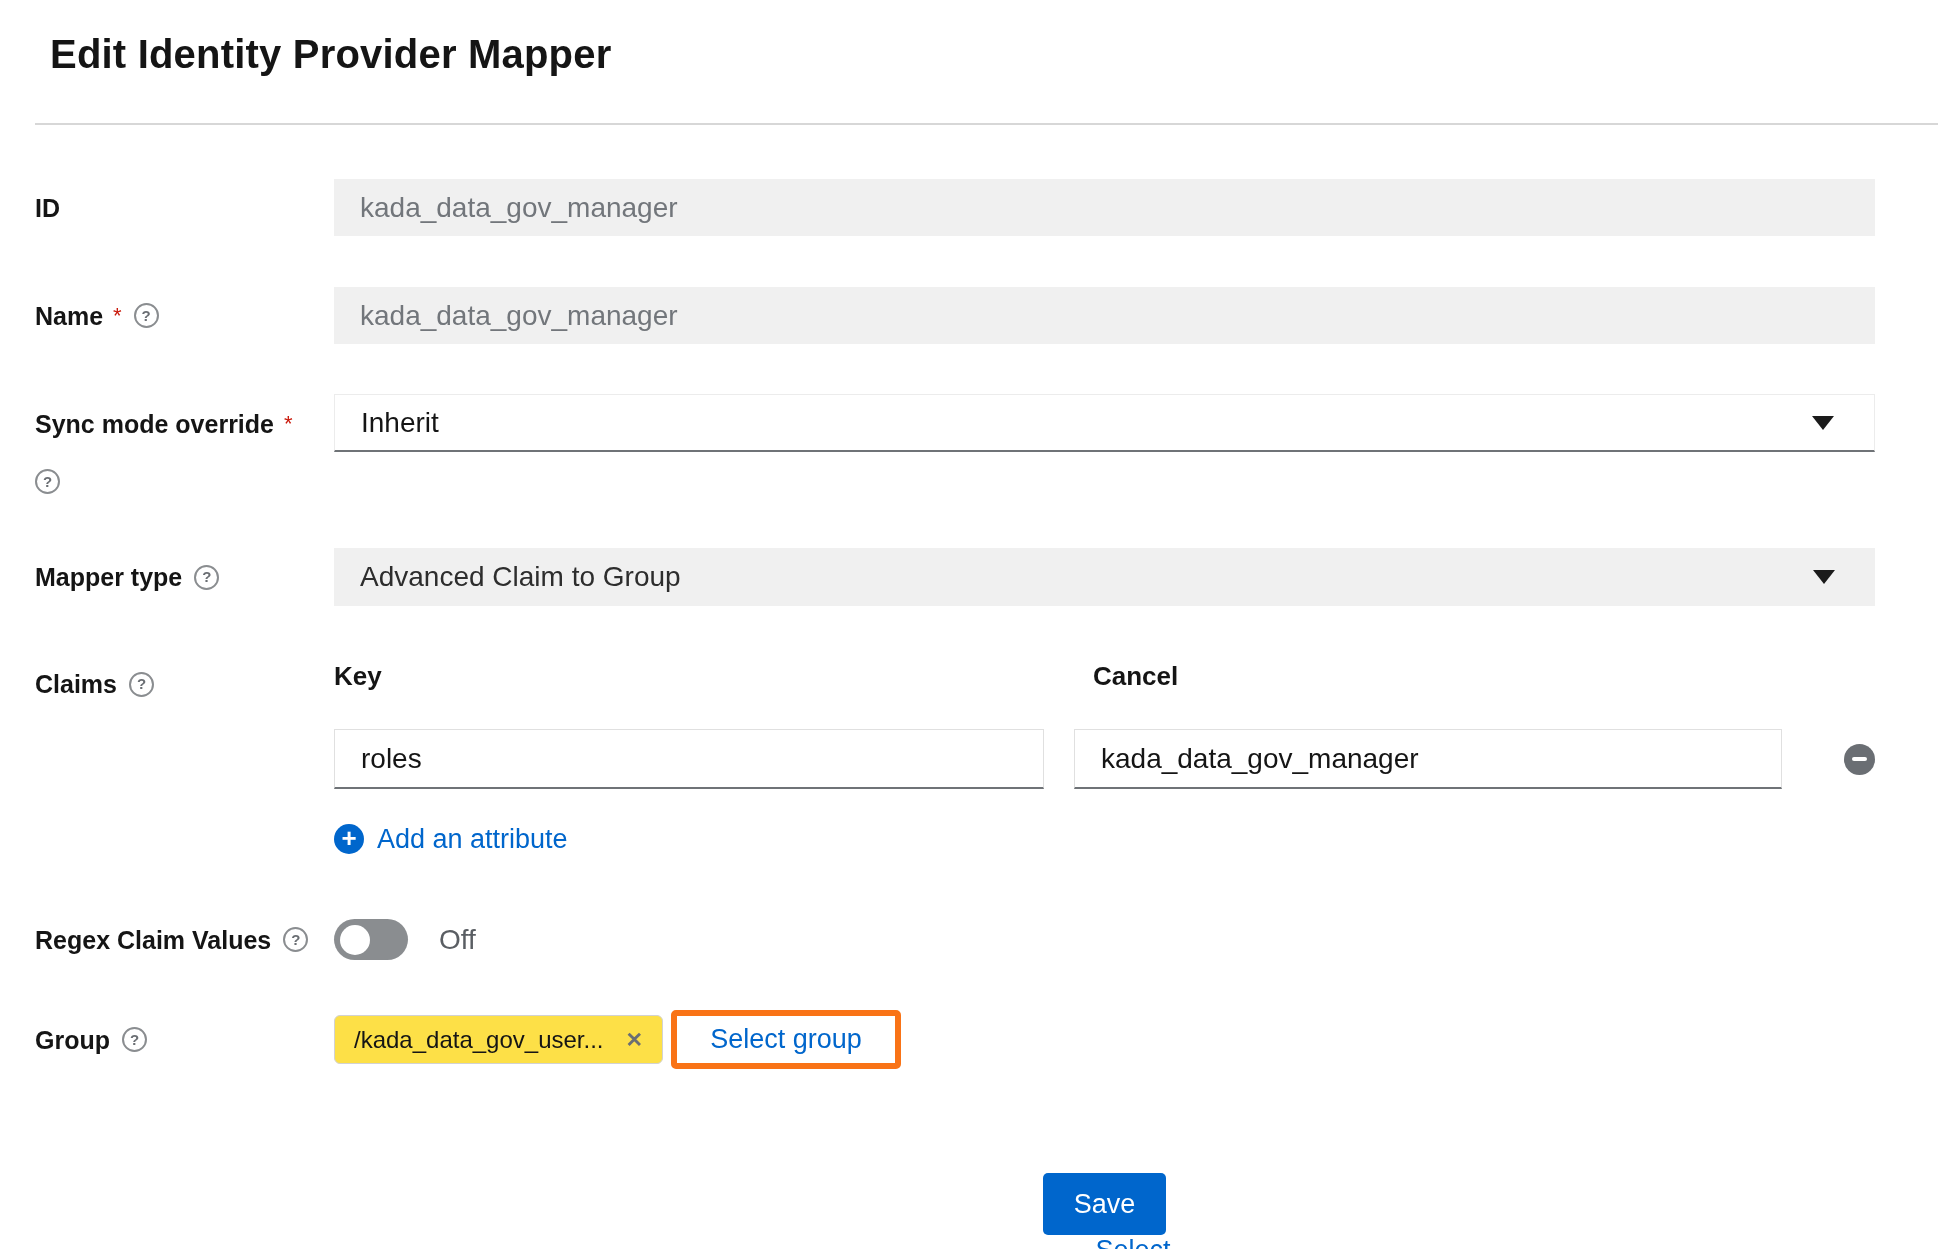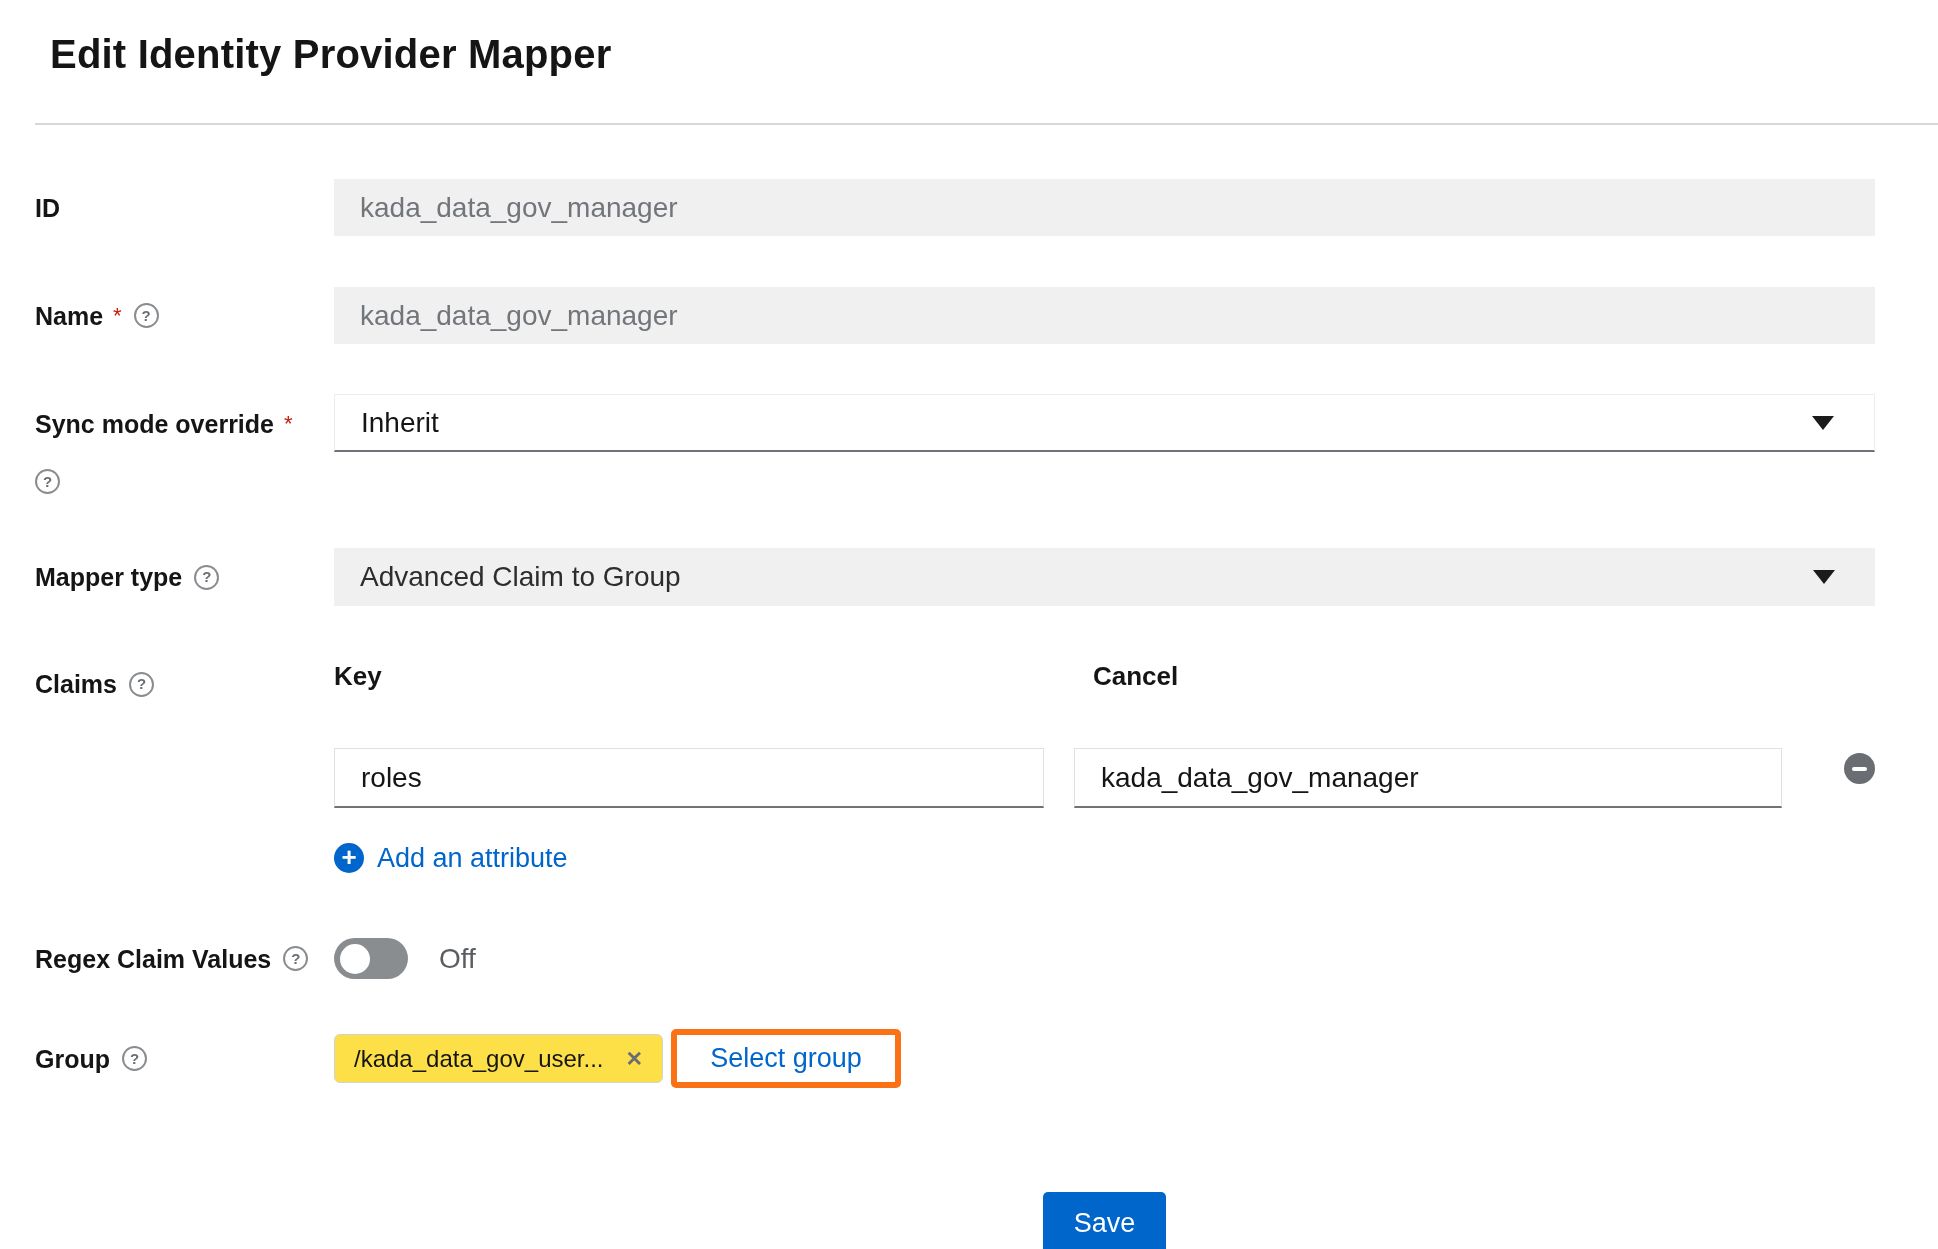--- a/index.html
+++ b/index.html
@@ -56,21 +56,20 @@
     padding: 13px 26px;
     font-size: 28px; font-family: inherit; color: #151515;
   }
   .text-input:disabled {
     background: #f0f0f0; border: none; color: #72767b;
   }
   .text-input.editable {
     background: #fff;
     border: 1px solid #e0e0e0;
     border-bottom: 2px solid #6f7377;
-    margin-top: 19px;
   }
 
   
   .select-toggle {
     height: 58px; width: 100%;
     display: flex; align-items: center; justify-content: space-between;
     padding: 0 26px;
     font-size: 28px; color: #151515;
   }
   .select-toggle.enabled {

